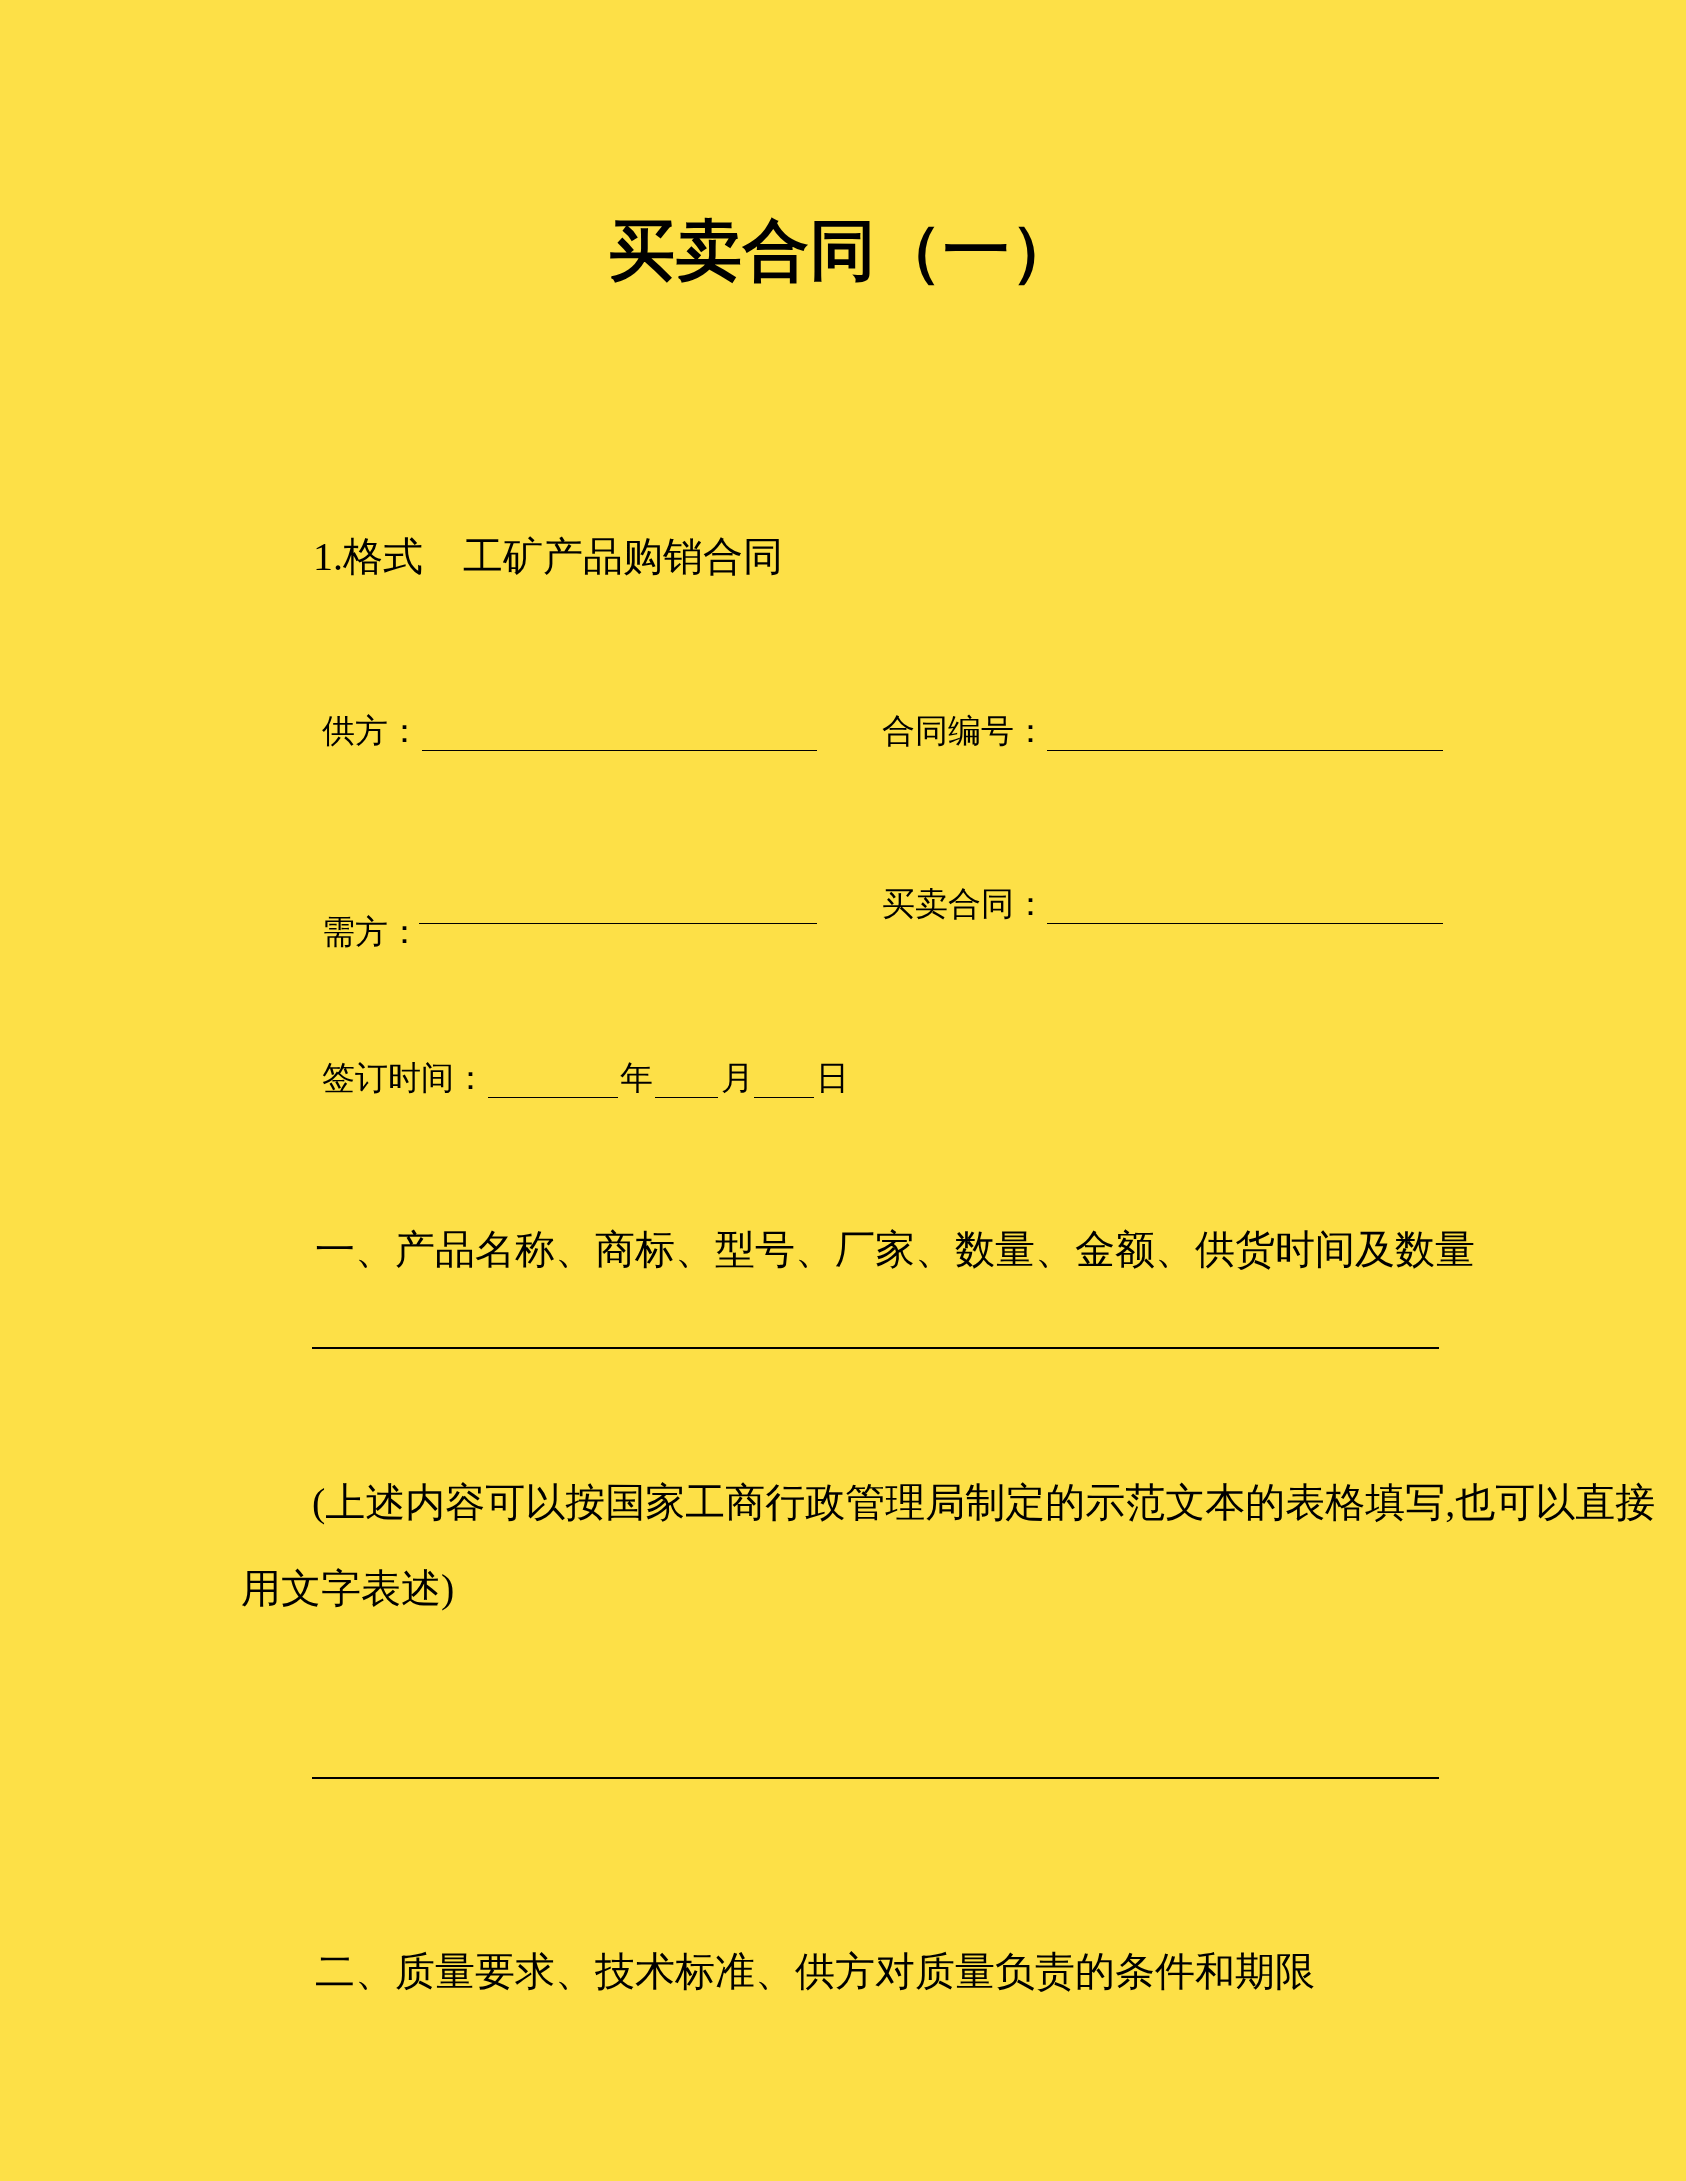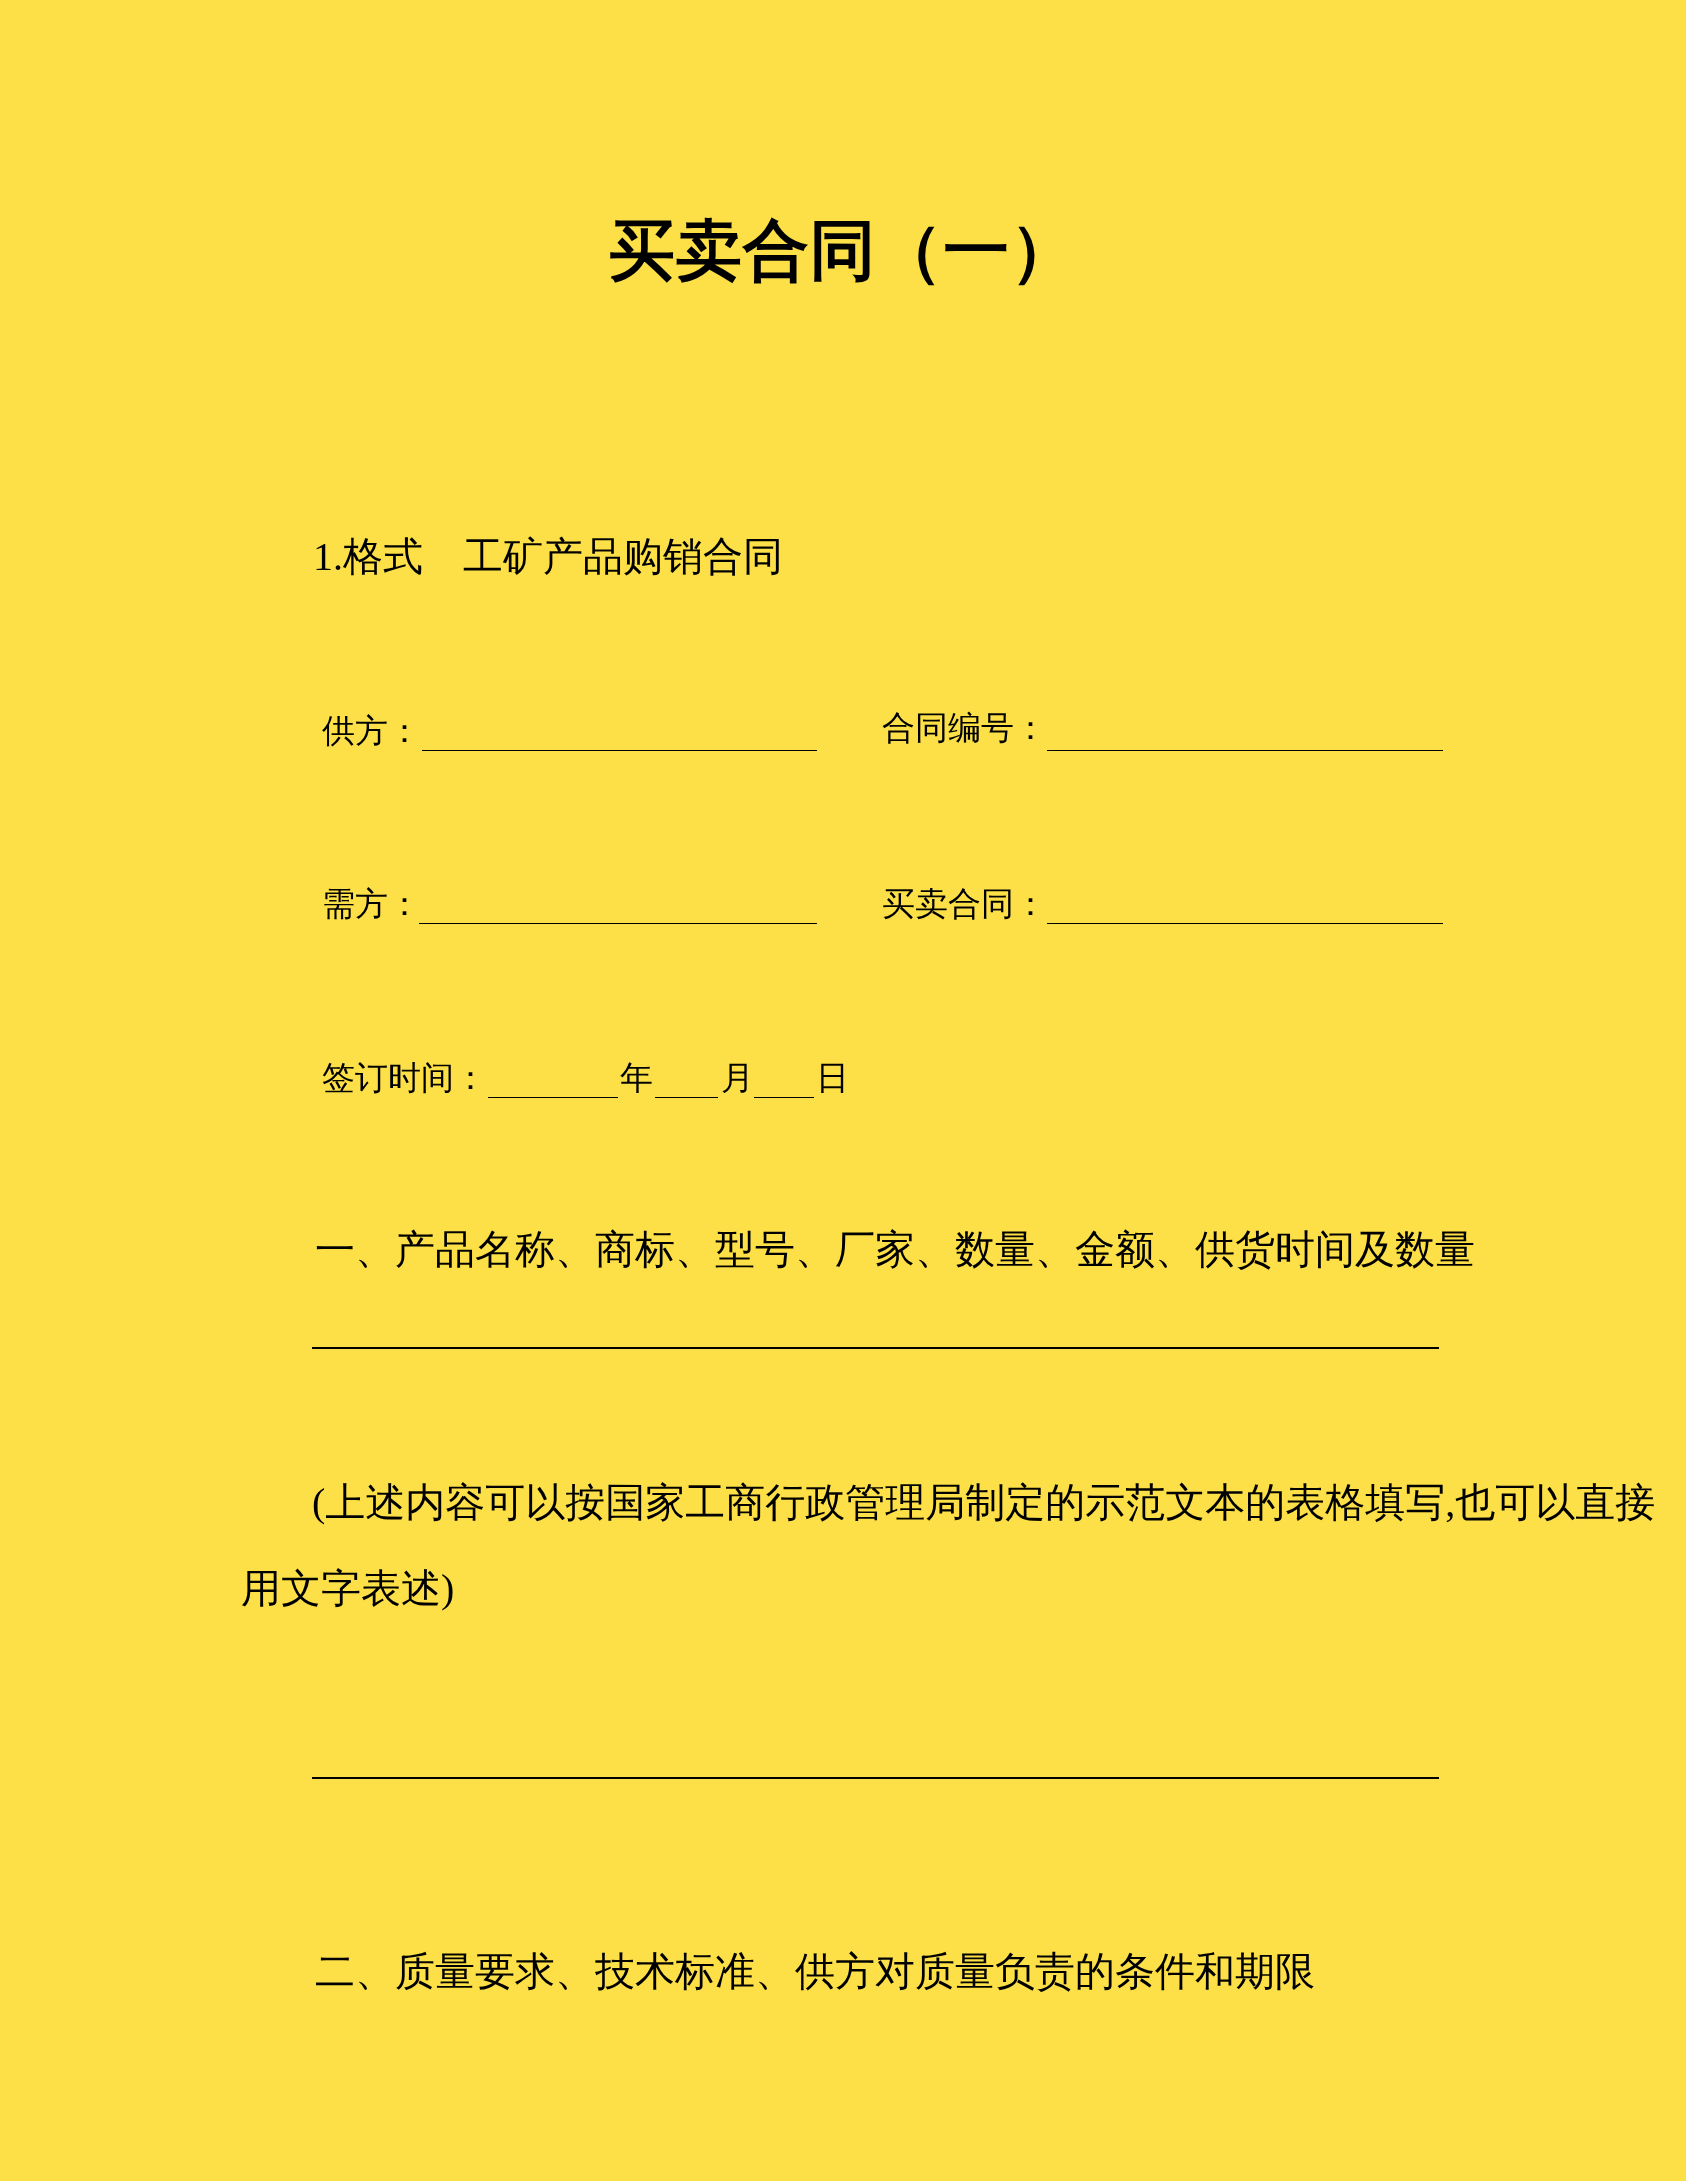--- a/index.html
+++ b/index.html
@@ -62,26 +62,26 @@
 
 <div class="page">
 
   <div class="doc-title">买卖合同（一）</div>
 
   <div class="line" style="left:313px; top:536px;">1.格式　工矿产品购销合同</div>
 
   <div class="row" style="top:710px;">
     <span class="txt" style="left:315px;">供方：</span>
     <span class="blank" style="left:415px; width:395px;"></span>
-    <span class="txt" style="left:875px;font-family:Liberation Mono, monospace;">合同编号：</span>
+    <span class="txt" style="left:875px;">合同编号：</span>
     <span class="blank" style="left:1040px; width:396px;"></span>
   </div>
 
   <div class="row" style="top:883px;">
-    <span class="txt" style="left:315px;">需方：</span>
+    <span class="txt" style="left:315px;margin-top:28px;">需方：</span>
     <span class="blank" style="left:412px; width:398px;"></span>
     <span class="txt" style="left:875px;">买卖合同：</span>
     <span class="blank" style="left:1040px; width:396px;"></span>
   </div>
 
   <div class="row" style="top:1057px;">
     <span class="txt" style="left:315px;">签订时间：</span>
     <span class="blank" style="left:481px; width:130px;"></span>
     <span class="txt" style="left:613px;">年</span>
     <span class="blank" style="left:648px; width:63px;"></span>

